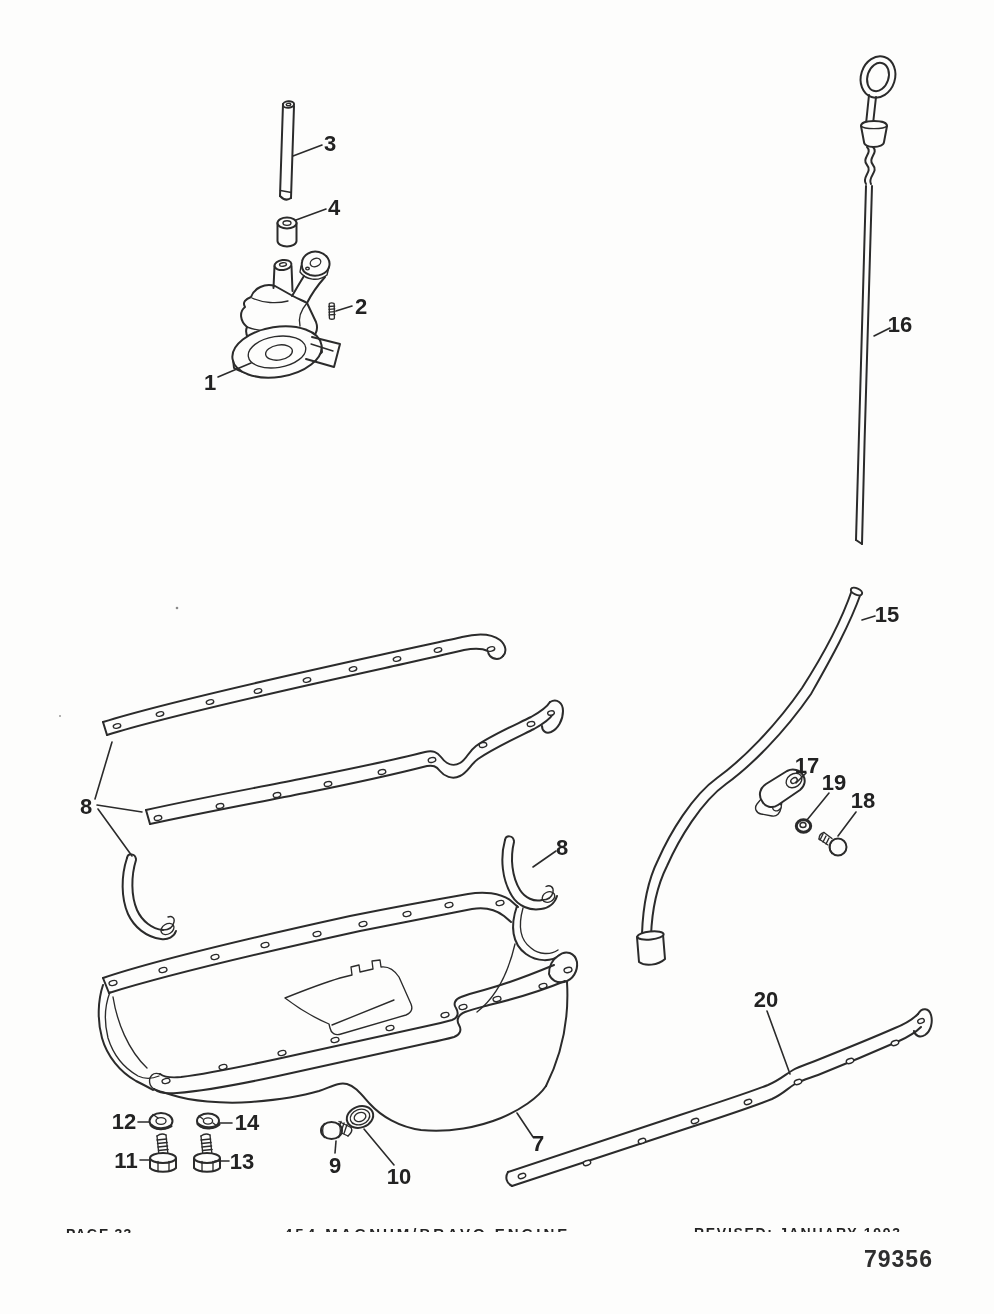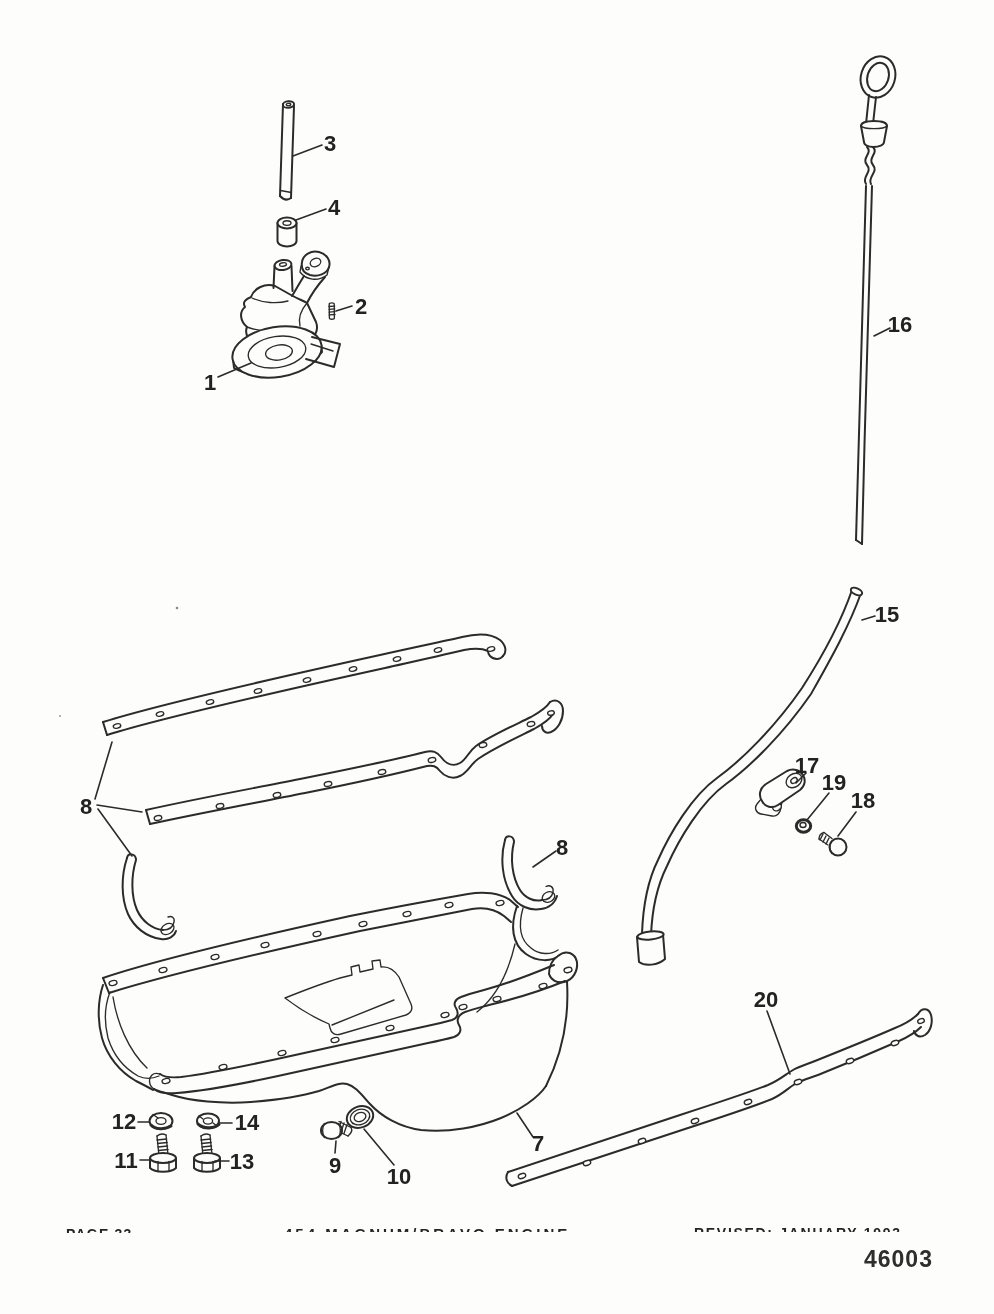--- a/index.html
+++ b/index.html
@@ -354,14 +354,14 @@
 
   <div class="footer-clip f-left">
     <span>PAGE 33</span>
   </div>
   <div class="footer-clip f-center">
     <span>454 MAGNUM/BRAVO ENGINE</span>
   </div>
   <div class="footer-clip f-right">
     <span>REVISED: JANUARY 1993</span>
   </div>
-  <div class="drawing-number">46003</div>
+  <div class="drawing-number">79356</div>
 </div>
 
 </body></html>

